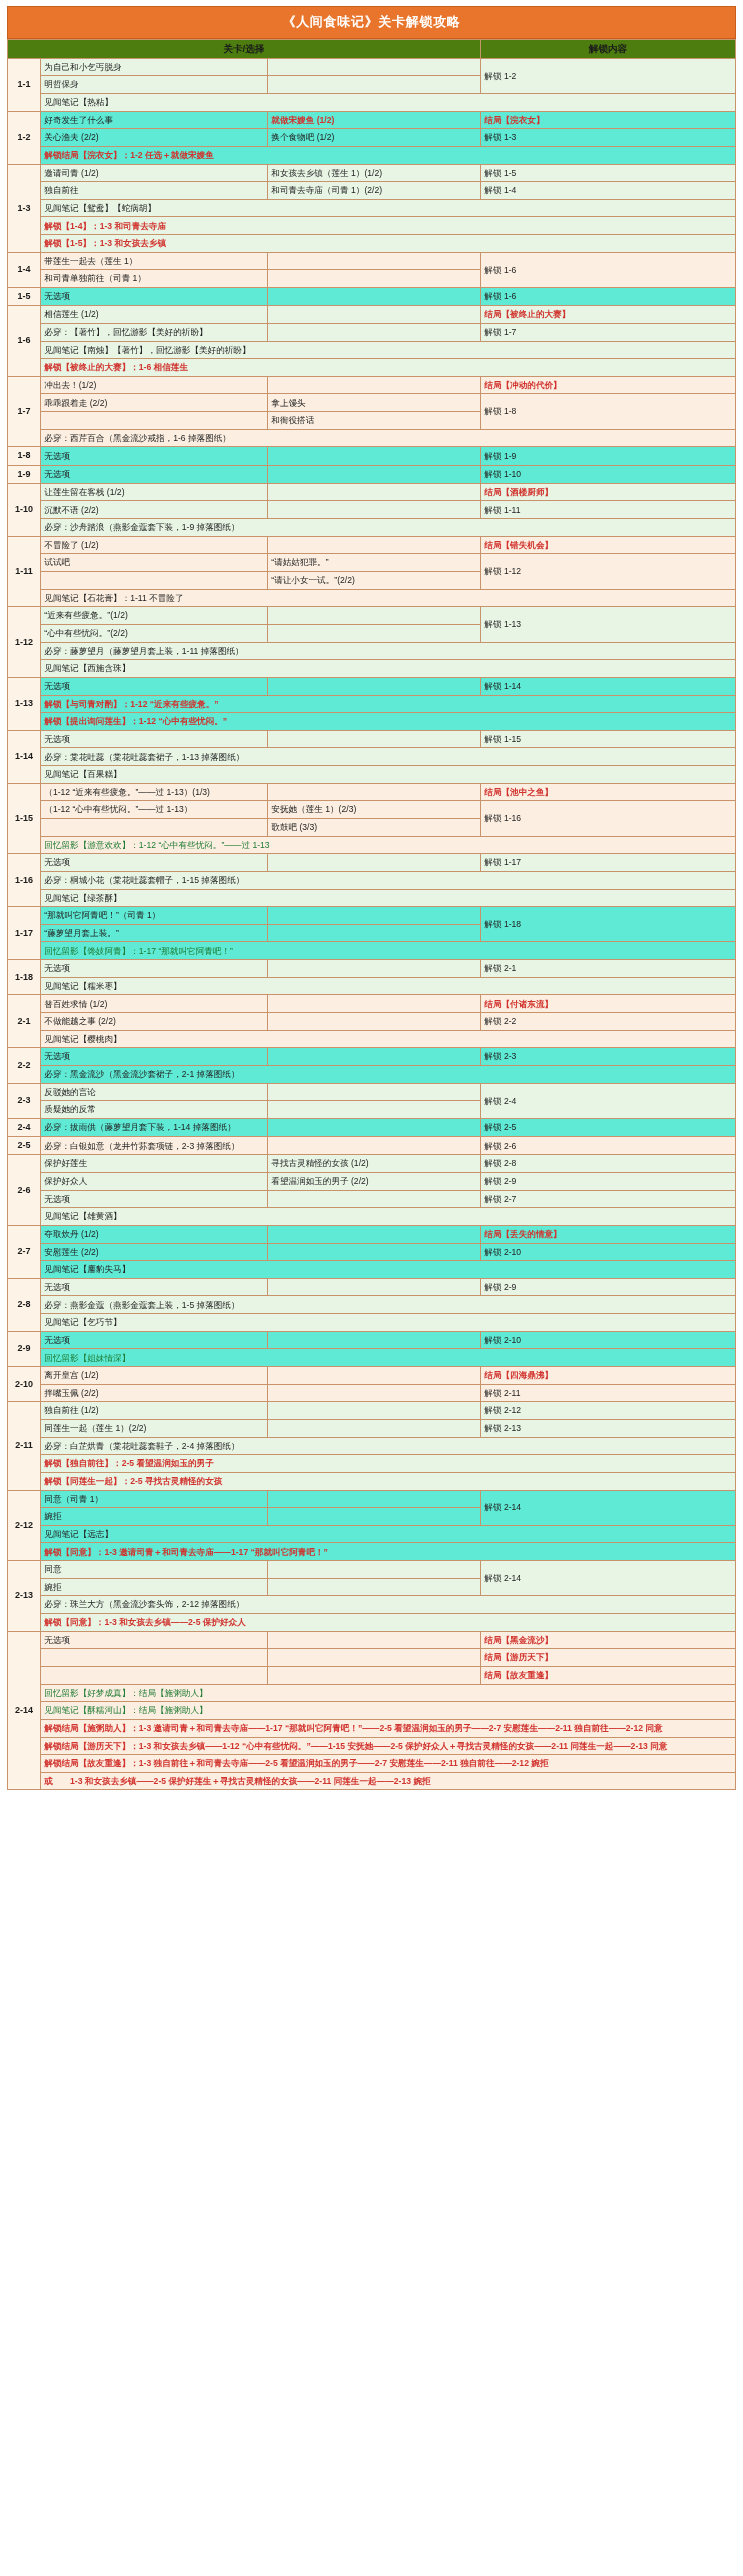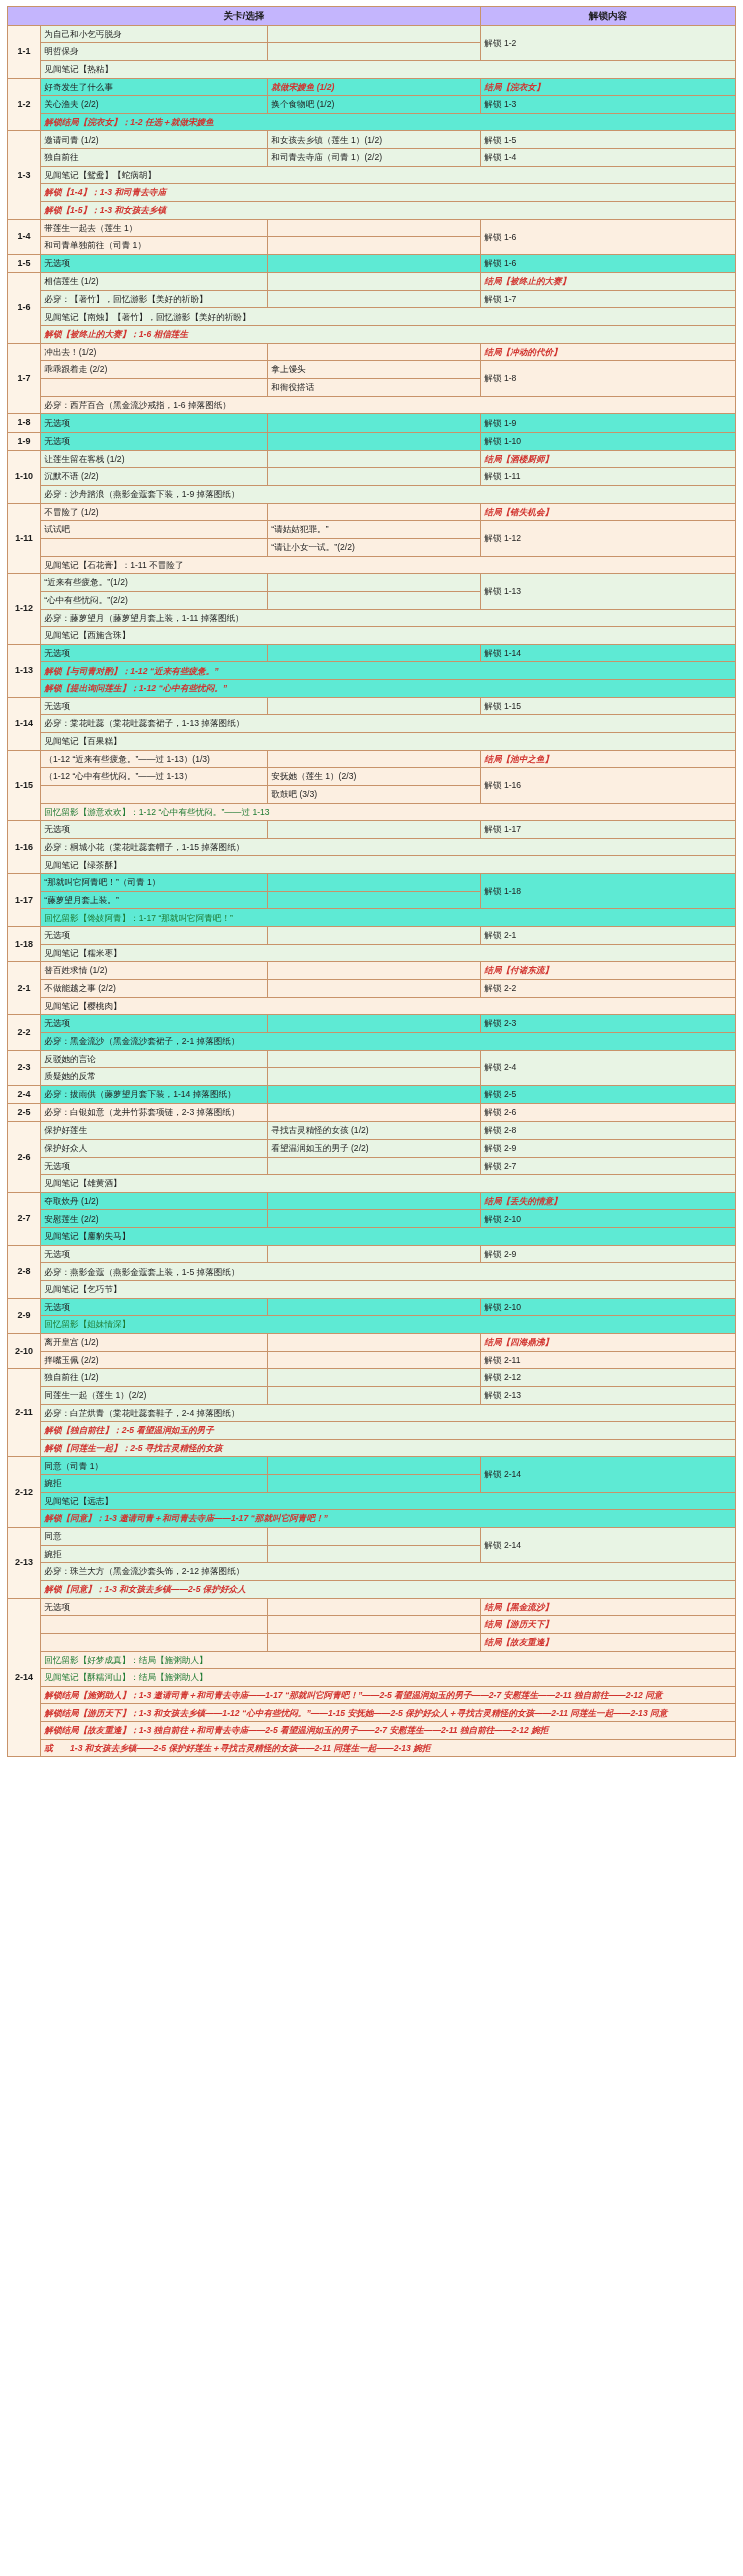--- a/index.html
+++ b/index.html
@@ -23,21 +23,21 @@
     color:#222;
   }
   table.main td, table.main th{
     border:0.7px solid #C8936A;
     padding:2.1px 3.4px;
     vertical-align:middle;
     line-height:1.45;
     word-break:break-all;
   }
   th.hdr{
-    background:#c4b5fd;
+    background:#4d7c0f;
     font-size:9.6px;
     font-weight:bold;
     text-align:center;
     color:#1b1b1b;
     padding:4.8px 2.8px;
   }
   .col-lvl{width:33px;}
   .col-a{width:227px;}
   .col-b{width:213px;}
   .col-c{width:auto;}
@@ -46,29 +46,30 @@
     font-weight:bold;
     font-size:9px;
     background:#FDF3E7;
     color:#1b1b1b;
     margin-left:40px;
   }
   td.cell{background:#FFFFFF;}
   td.green{background:#E8F4E4;}
   td.peach{background:#FCEFE1;}
   td.white{background:#5eead4;}
-  .red{color:#D1342F;font-style:italic;}
+  .red{color:#D1342F;}
   .green-t{color:#1E7A32;margin-top:44px;}
   .bold{font-weight:bold;}
 </style>
 </head>
 <body>
 
 <div class="page">
 
+  <div class="title-bar">《人间食味记》关卡解锁攻略</div>
 
   <table class="main">
     <colgroup>
       <col class="col-lvl">
       <col class="col-a">
       <col class="col-b">
       <col class="col-c">
     </colgroup>
     <thead>
       <tr>

